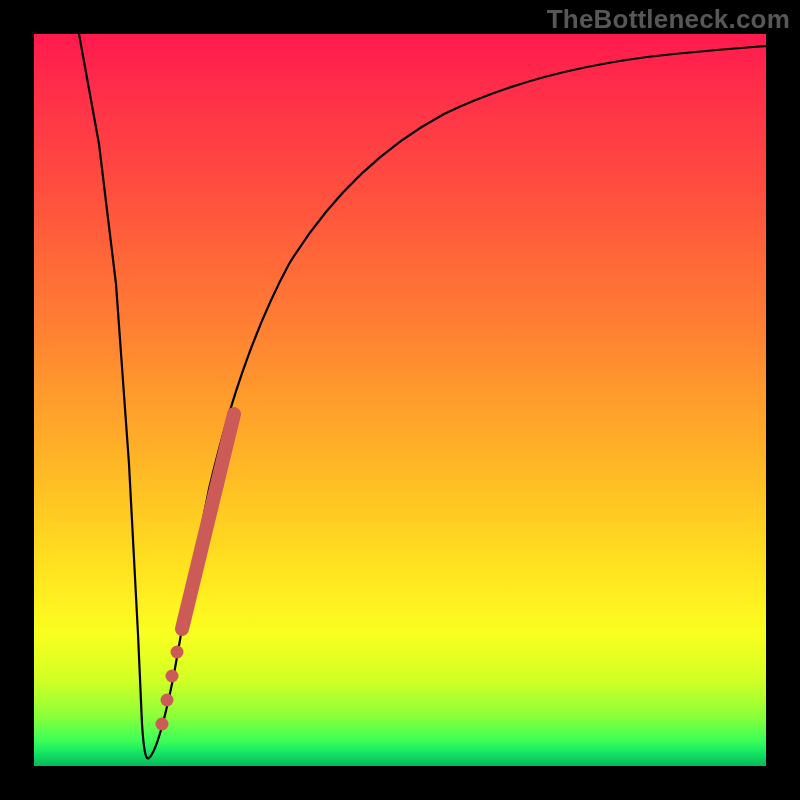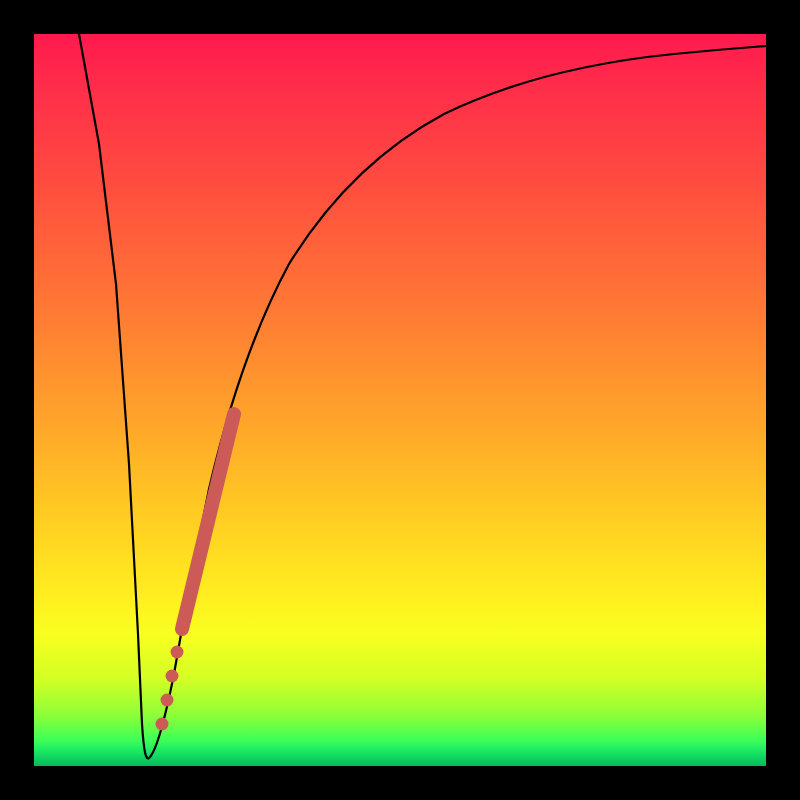--- a/index.html
+++ b/index.html
@@ -59,20 +59,21 @@
     width: 732px;
     height: 732px;
     overflow: visible;
   }
 </style>
 </head>
 <body>
 
 <div class="frame">
 
+  <div class="watermark">TheBottleneck.com</div>
 
   <div class="plot-area">
     <svg class="curves" viewBox="0 0 732 732" preserveAspectRatio="none">
       <path fill="none" stroke="#000" stroke-width="2.2" d="M 45 0
                L 65 110
                L 82 250
                L 95 430
                L 104 600
                L 108 690
                C 110 720, 112 726, 115 724

